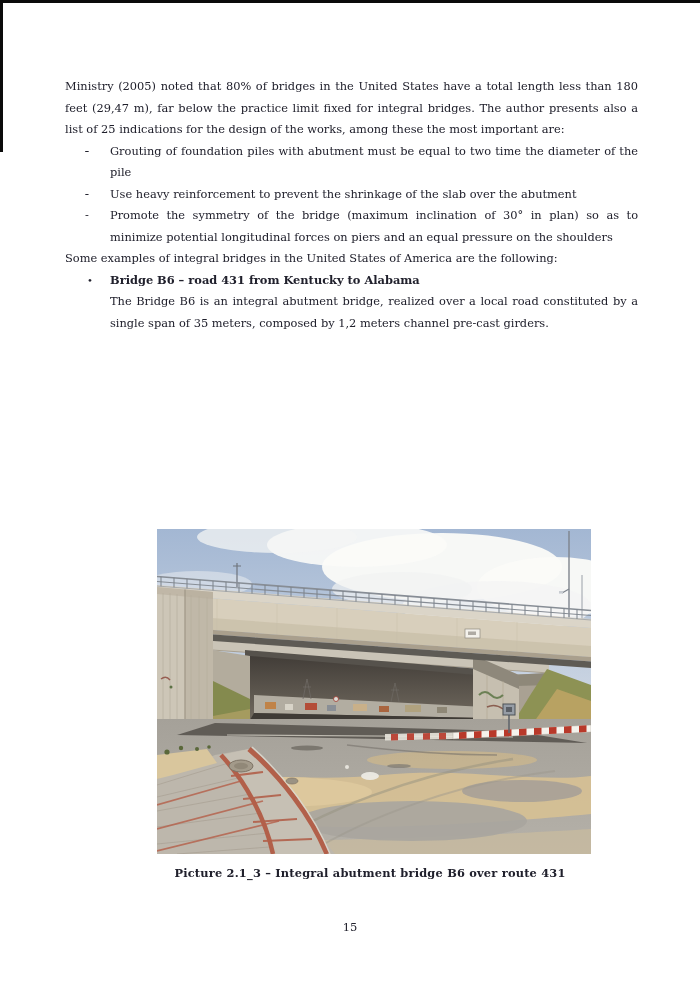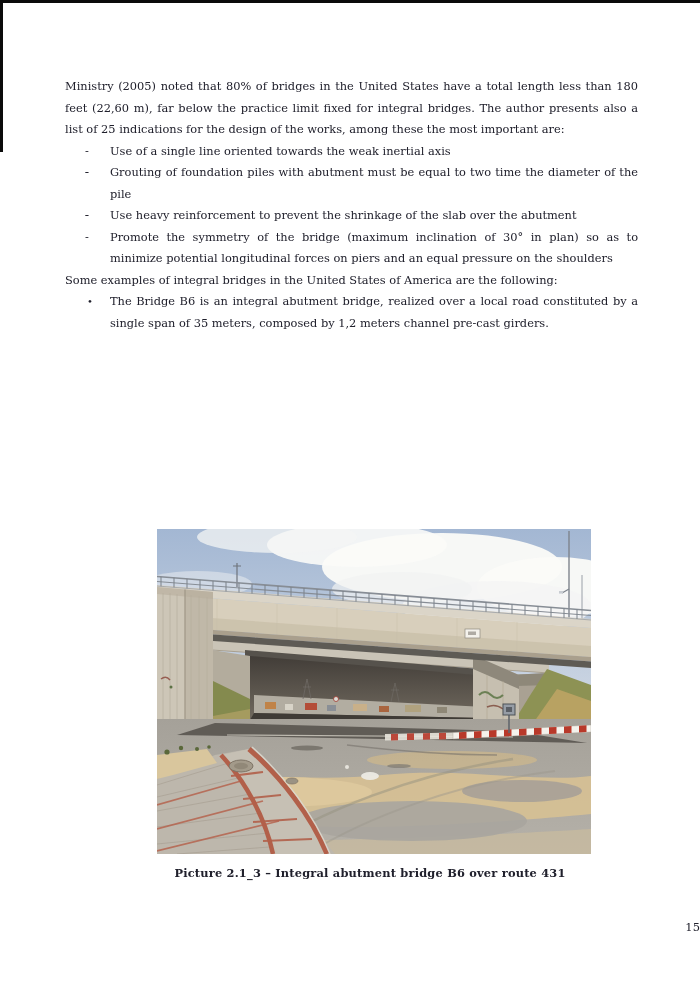--- a/index.html
+++ b/index.html
@@ -19,44 +19,44 @@
   ul.indications li{position:relative;padding-left:45px;}
   ul.indications .dash{position:absolute;left:20px;top:0;}
   .examples-para{margin-top:22px;}
   .example-heading{margin-top:34px;position:relative;padding-left:45px;font-weight:bold;}
   .example-heading .bullet{position:absolute;left:22px;font-weight:normal;font-size:10px;}
   .example-desc{margin-top:20px;padding-left:45px;}
   figure.figure{position:absolute;left:157px;top:529px;width:434px;height:325px;margin:0;}
   figure.figure svg{display:block;width:434px;height:325px;}
   .caption{position:absolute;top:866px;left:0;width:700px;text-align:center;
     font-weight:bold;font-size:11.4px;letter-spacing:.2px;margin-left:20px;}
-  .page-number{position:absolute;top:920px;left:0;width:700px;text-align:right;font-size:11.5px;}
+  .page-number{position:absolute;top:920px;left:0;width:700px;text-align:center;font-size:11.5px;}
 </style>
 </head>
 <body>
 
 <div class="page">
   <div class="scan-edge-top"></div>
   <div class="scan-edge-left"></div>
 
   <div class="text-body">
-    <p class="intro">Ministry (2005) noted that 80% of bridges in the United States have a total length less than 180 feet (22,60 m), far below the practice limit fixed for integral bridges. The author presents also a list of 25 indications for the design of the works, among these the most important are:</p>
+    <p class="intro">Ministry (2005) noted that 80% of bridges in the United States have a total length less than 180 feet (29,47 m), far below the practice limit fixed for integral bridges. The author presents also a list of 25 indications for the design of the works, among these the most important are:</p>
 
     <ul class="indications">
-      <li><span class="dash">-</span><span>Use of a single line oriented towards the weak inertial axis</span></li>
+      <li><span class="dash">-</span></li>
       <li><span class="dash">-</span></li>
       <li><span class="dash">-</span><span>Grouting of foundation piles with abutment must be equal to two time the diameter of the pile</span></li>
       <li><span class="dash">-</span></li>
       <li><span class="dash">-</span><span>Use heavy reinforcement to prevent the shrinkage of the slab over the abutment</span></li>
       <li><span class="dash">-</span><span>Promote the symmetry of the bridge (maximum inclination of 30° in plan) so as to minimize potential longitudinal forces on piers and an equal pressure on the shoulders</span></li>
     </ul>
 
     <p class="examples-para">Some examples of integral bridges in the United States of America are the following:</p>
 
-    <p class="example-heading"><span class="bullet">•</span></p>
+    <p class="example-heading"><span class="bullet">•</span><span>Bridge B6 – road 431 from Kentucky to Alabama</span></p>
 
     <p class="example-desc">The Bridge B6 is an integral abutment bridge, realized over a local road constituted by a single span of 35 meters, composed by 1,2 meters channel pre-cast girders.</p>
   </div>
 
   <figure class="figure">
     <svg viewBox="0 0 434 325" xmlns="http://www.w3.org/2000/svg">
       <defs>
         <linearGradient id="skyG" x1="0" y1="0" x2="0" y2="1">
           <stop offset="0" stop-color="#a3b7d3"></stop>
             <stop offset="0.6" stop-color="#c3cfdf"></stop>

